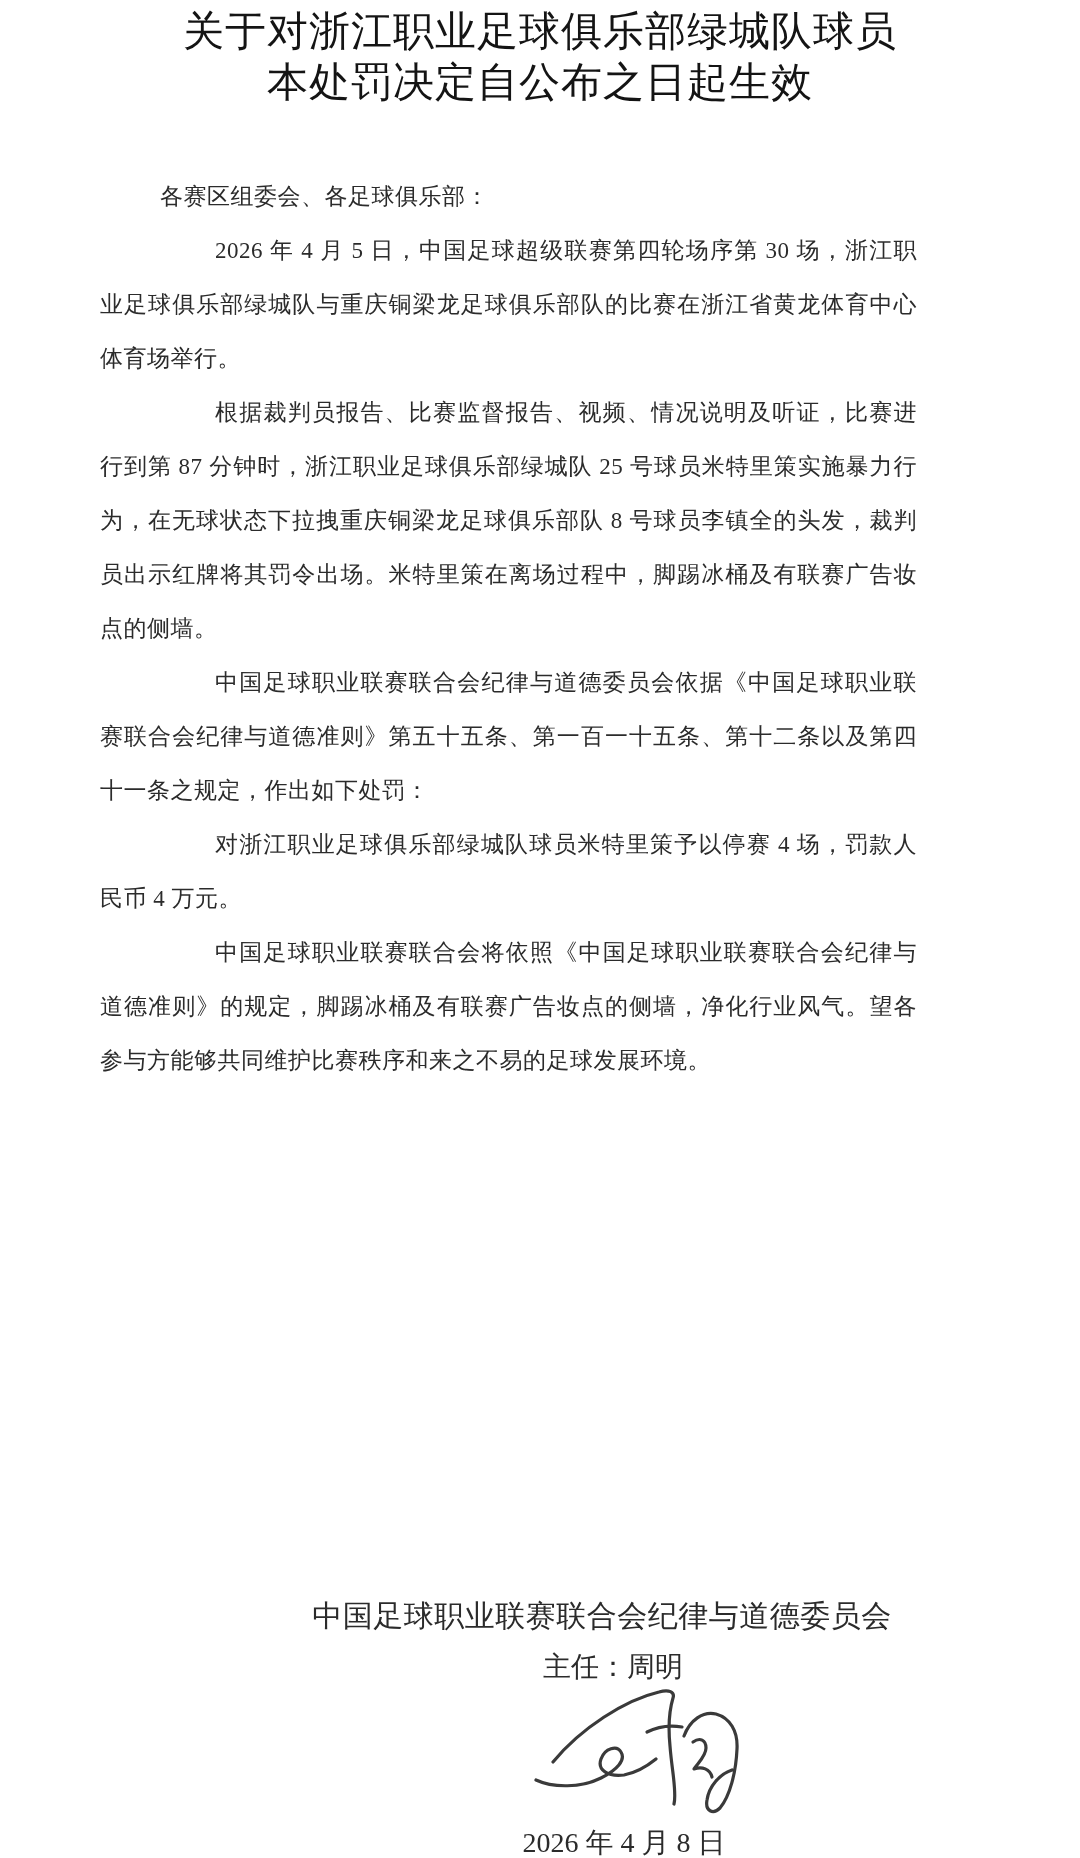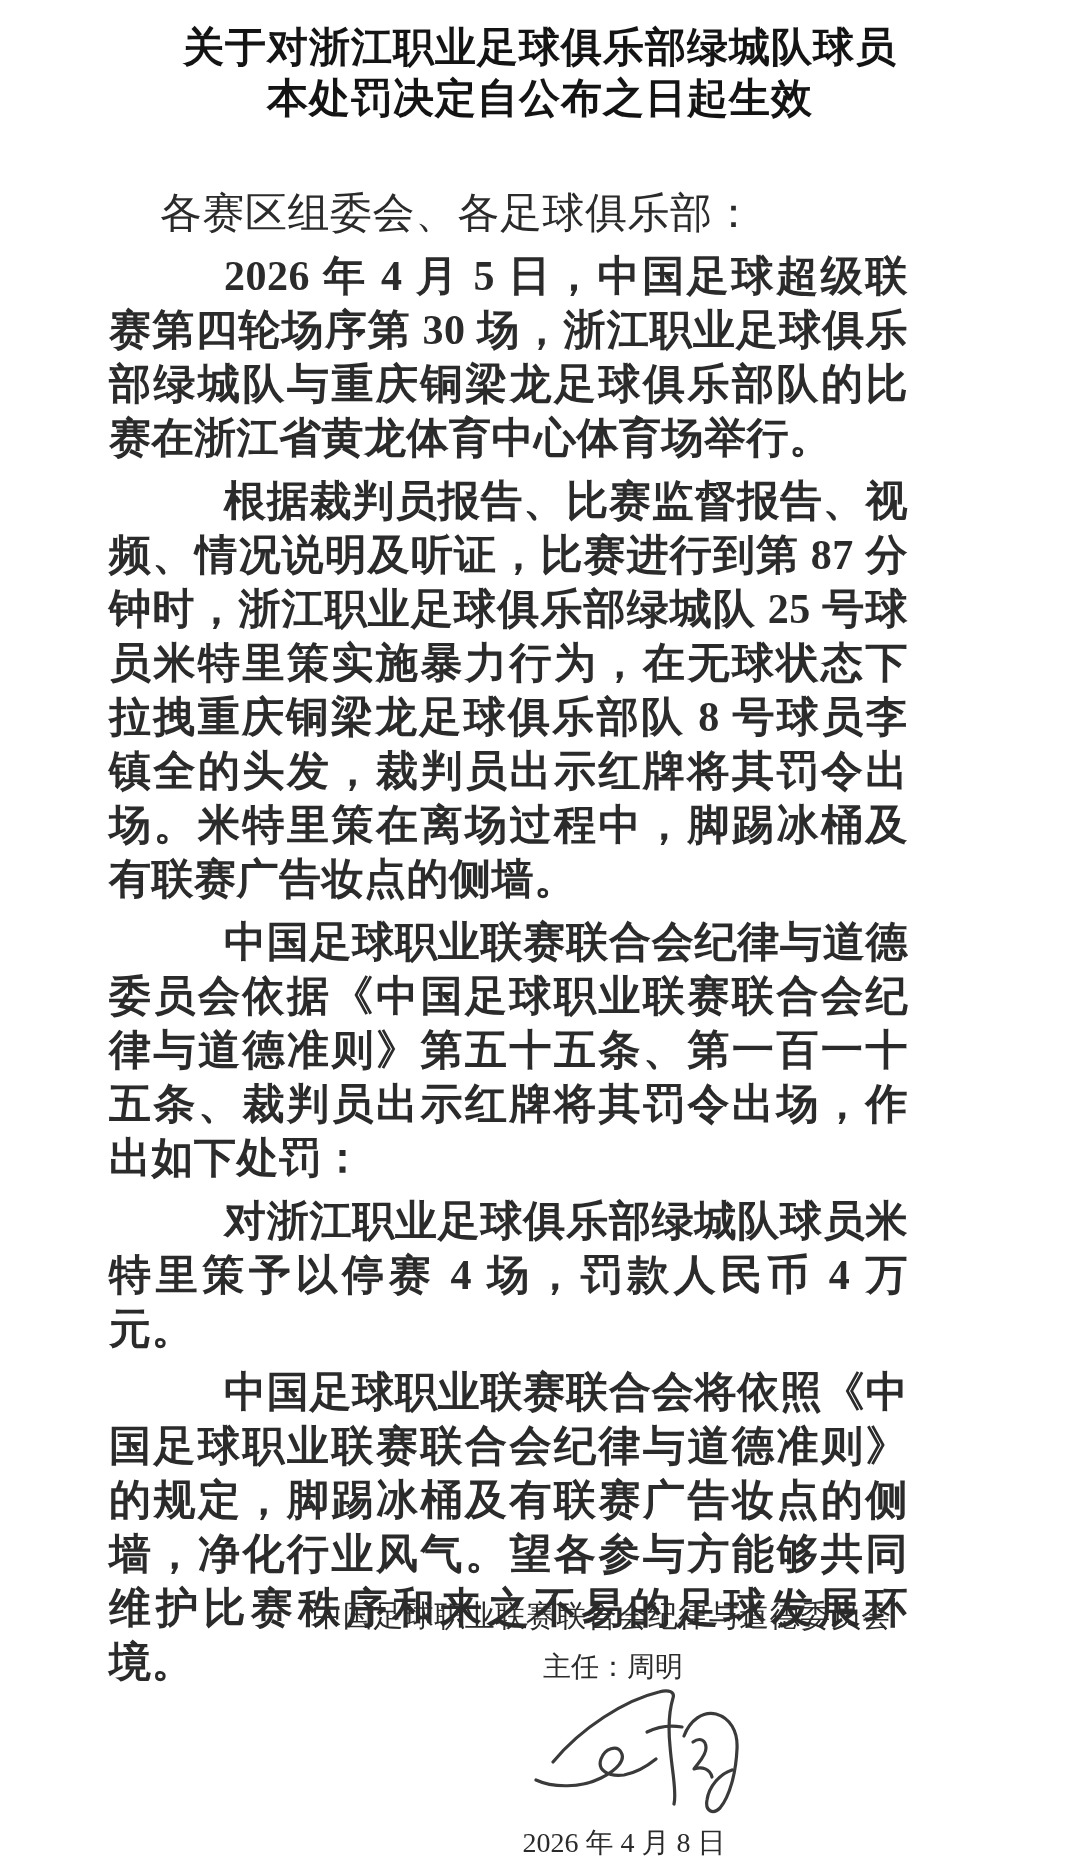--- a/index.html
+++ b/index.html
@@ -10,39 +10,39 @@
     color: #2b2b2b;
   }
   .doc {
     position: relative;
     width: 1080px;
     height: 1858px;
     background: #ffffff;
     overflow: hidden;
   }
   .title {
-    margin: 16px;
+    margin: 0;
     padding-top: 6px;
     text-align: center;
     font-size: 41px;
     line-height: 51px;
-    font-weight: bold;
+    font-weight: normal;
     color: #141414;
     letter-spacing: 1px;
   }
   .title .tline { display: block; }
   .content {
     margin: 62px 163px 0 100px;   
-    font-size: 42px;
+    font-size: 23px;
     line-height: 54px;
     text-align: justify;
     letter-spacing: 0.5px;
   }
   .salutation { text-indent: 60px; }
-  .para { margin: 9px; text-indent: 115px; font-weight: bold; }
+  .para { margin: 0; text-indent: 115px; }
   .sign-line {
     position: absolute;
     left: 0;
     width: 1080px;
     text-align: center;
     white-space: nowrap;
   }
   .sign-committee {
     top: 1596px;
     font-size: 30px;
@@ -81,21 +81,21 @@
 
   <h1 class="title">
     <span class="tline">关于对浙江职业足球俱乐部绿城队球员</span>
     <span class="tline">本处罚决定自公布之日起生效</span>
   </h1>
 
   <div class="content">
     <div class="salutation">各赛区组委会、各足球俱乐部：</div>
     <p class="para">2026 年 4 月 5 日，中国足球超级联赛第四轮场序第 30 场，浙江职业足球俱乐部绿城队与重庆铜梁龙足球俱乐部队的比赛在浙江省黄龙体育中心体育场举行。</p>
     <p class="para">根据裁判员报告、比赛监督报告、视频、情况说明及听证，比赛进行到第 87 分钟时，浙江职业足球俱乐部绿城队 25 号球员米特里策实施暴力行为，在无球状态下拉拽重庆铜梁龙足球俱乐部队 8 号球员李镇全的头发，裁判员出示红牌将其罚令出场。米特里策在离场过程中，脚踢冰桶及有联赛广告妆点的侧墙。</p>
-    <p class="para">中国足球职业联赛联合会纪律与道德委员会依据《中国足球职业联赛联合会纪律与道德准则》第五十五条、第一百一十五条、裁判员出示红牌将其罚令出场，作出如下处罚：</p>
+    <p class="para">中国足球职业联赛联合会纪律与道德委员会依据《中国足球职业联赛联合会纪律与道德准则》第五十五条、第一百一十五条、第十二条以及第四十一条之规定，作出如下处罚：</p>
     <p class="para">对浙江职业足球俱乐部绿城队球员米特里策予以停赛 4 场，罚款人民币 4 万元。</p>
     <p class="para">中国足球职业联赛联合会将依照《中国足球职业联赛联合会纪律与道德准则》的规定，脚踢冰桶及有联赛广告妆点的侧墙，净化行业风气。望各参与方能够共同维护比赛秩序和来之不易的足球发展环境。</p>
   </div>
 
   <div class="sign-line sign-committee">中国足球职业联赛联合会纪律与道德委员会</div>
   <div class="sign-line sign-director">主任：周明</div>
 
   <svg class="signature-svg" viewBox="0 0 218 142" xmlns="http://www.w3.org/2000/svg" aria-hidden="true">
 
     <path d="M 20 80 C 48 46, 92 18, 126 10 C 136 7, 142 10, 140 16 C 137 26, 135 44, 137 64 C 139 90, 144 110, 141 122"></path>

